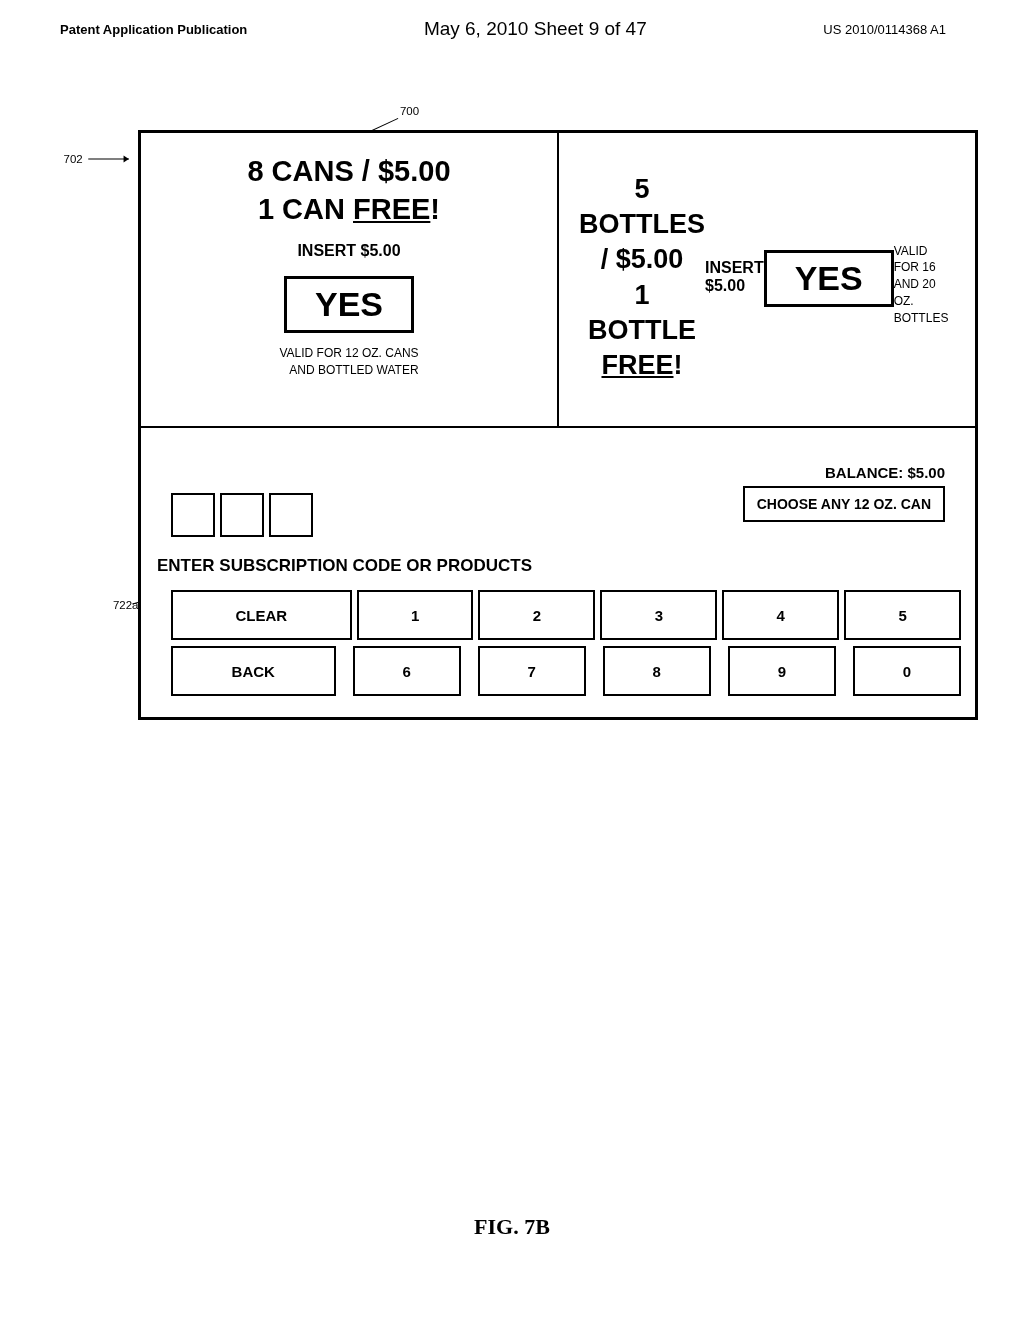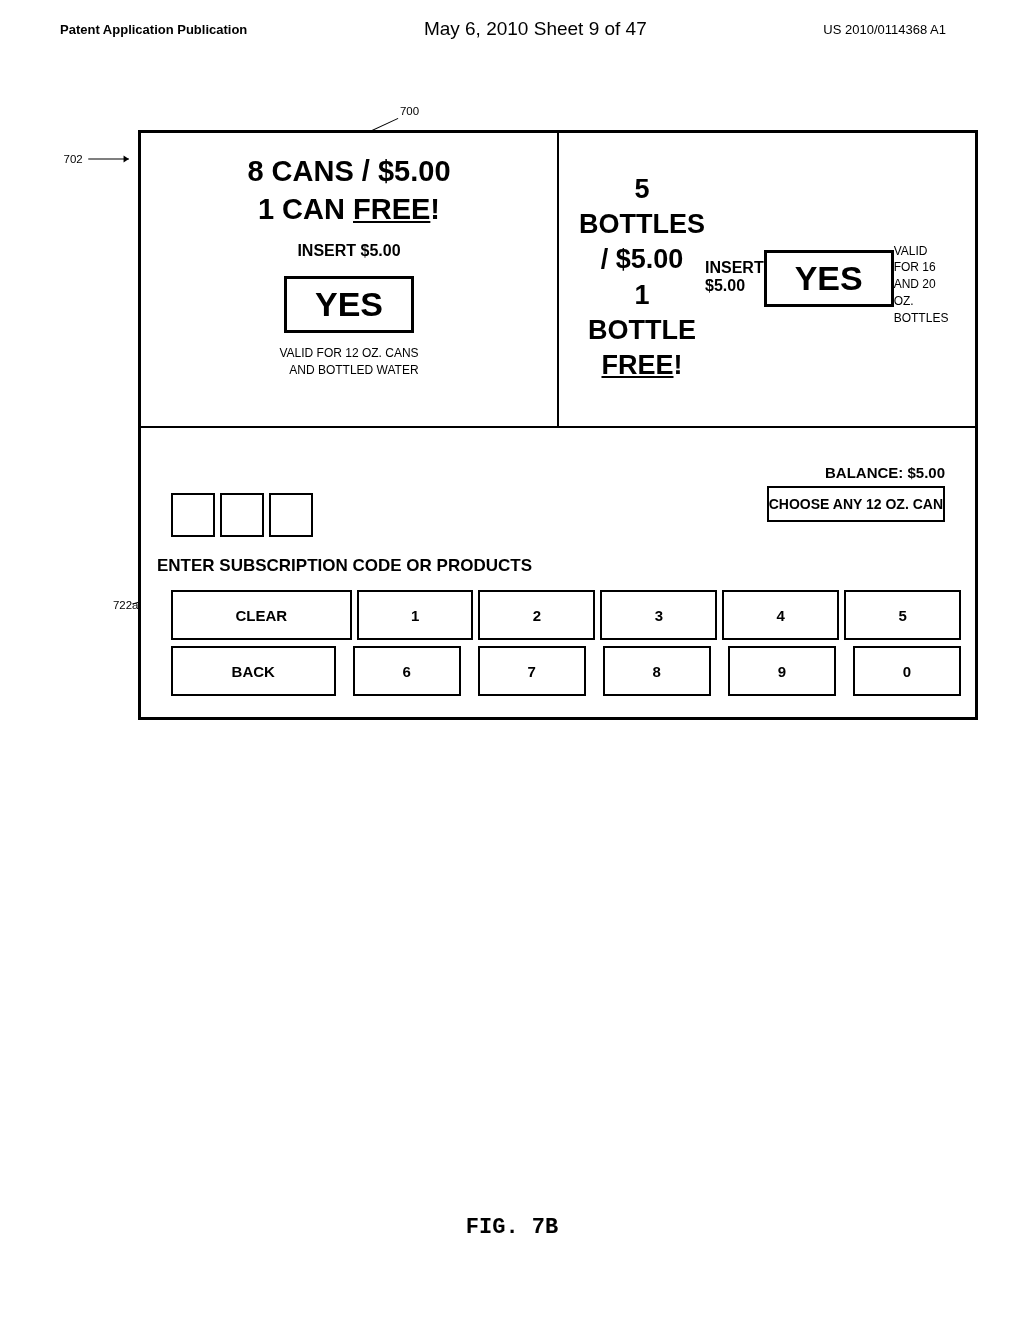--- a/index.html
+++ b/index.html
@@ -125,21 +125,21 @@
     <div style="position:relative; height:295px; padding:10px 20px;">
 
       <div style="position:absolute; top:20px; right:30px; font-size:15px; font-weight:bold;margin-top:16px;">BALANCE: $5.00</div>
 
       <div style="position:absolute; top:65px; left:30px; display:flex; gap:5px;">
         <div style="width:44px; height:44px; border:2px solid #000;"></div>
         <div style="width:44px; height:44px; border:2px solid #000;"></div>
         <div style="width:44px; height:44px; border:2px solid #000;"></div>
       </div>
 
-      <div style="position:absolute; top:58px; right:30px; border:2px solid #000; padding:8px 0; font-size:14px; font-weight:bold;">CHOOSE ANY 12 OZ. CAN</div>
+      <div style="position:absolute; top:58px; right:30px; border:2px solid #000; padding:8px 12px; font-size:14px; font-weight:bold;">CHOOSE ANY 12 OZ. CAN</div>
 
       <div style="position:absolute; top:128px; left:16px; font-size:17px; font-weight:bold;">ENTER SUBSCRIPTION CODE OR PRODUCTS</div>
 
       <div style="position:absolute; top:162px; left:30px; display:flex; gap:5px; width:790px;">
         <button style="flex:1.6; border:2px solid #000; padding:10px 6px; font-size:15px; font-weight:bold; background:#fff; cursor:pointer; min-height:50px;">CLEAR</button>
         <button style="flex:1; border:2px solid #000; padding:10px 5px; font-size:15px; font-weight:bold; background:#fff; cursor:pointer; min-height:50px;">1</button>
         <button style="flex:1; border:2px solid #000; padding:10px 5px; font-size:15px; font-weight:bold; background:#fff; cursor:pointer; min-height:50px;">2</button>
         <button style="flex:1; border:2px solid #000; padding:10px 5px; font-size:15px; font-weight:bold; background:#fff; cursor:pointer; min-height:50px;">3</button>
         <button style="flex:1; border:2px solid #000; padding:10px 5px; font-size:15px; font-weight:bold; background:#fff; cursor:pointer; min-height:50px;">4</button>
         <button style="flex:1; border:2px solid #000; padding:10px 5px; font-size:15px; font-weight:bold; background:#fff; cursor:pointer; min-height:50px;">5</button>
@@ -152,13 +152,13 @@
         <button style="flex:1; border:2px solid #000; padding:10px 5px; font-size:15px; font-weight:bold; background:#fff; cursor:pointer; min-height:50px;">8</button>
         <button style="flex:1; border:2px solid #000; padding:10px 5px; font-size:15px; font-weight:bold; background:#fff; cursor:pointer; min-height:50px;">9</button>
         <button style="flex:1; border:2px solid #000; padding:10px 5px; font-size:15px; font-weight:bold; background:#fff; cursor:pointer; min-height:50px;">0</button>
       </div>
 
     </div>
   </div>
 
 </div>
 
-<div style="position:absolute; bottom:80px; left:50%; transform:translateX(-50%); font-size:22px; font-weight:bold; font-family:Liberation Mono, monospace;">FIG. 7B</div>
+<div style="position:absolute; bottom:80px; left:50%; transform:translateX(-50%); font-size:22px; font-weight:bold; font-family:Liberation Serif, serif;">FIG. 7B</div>
 
 </body></html>

